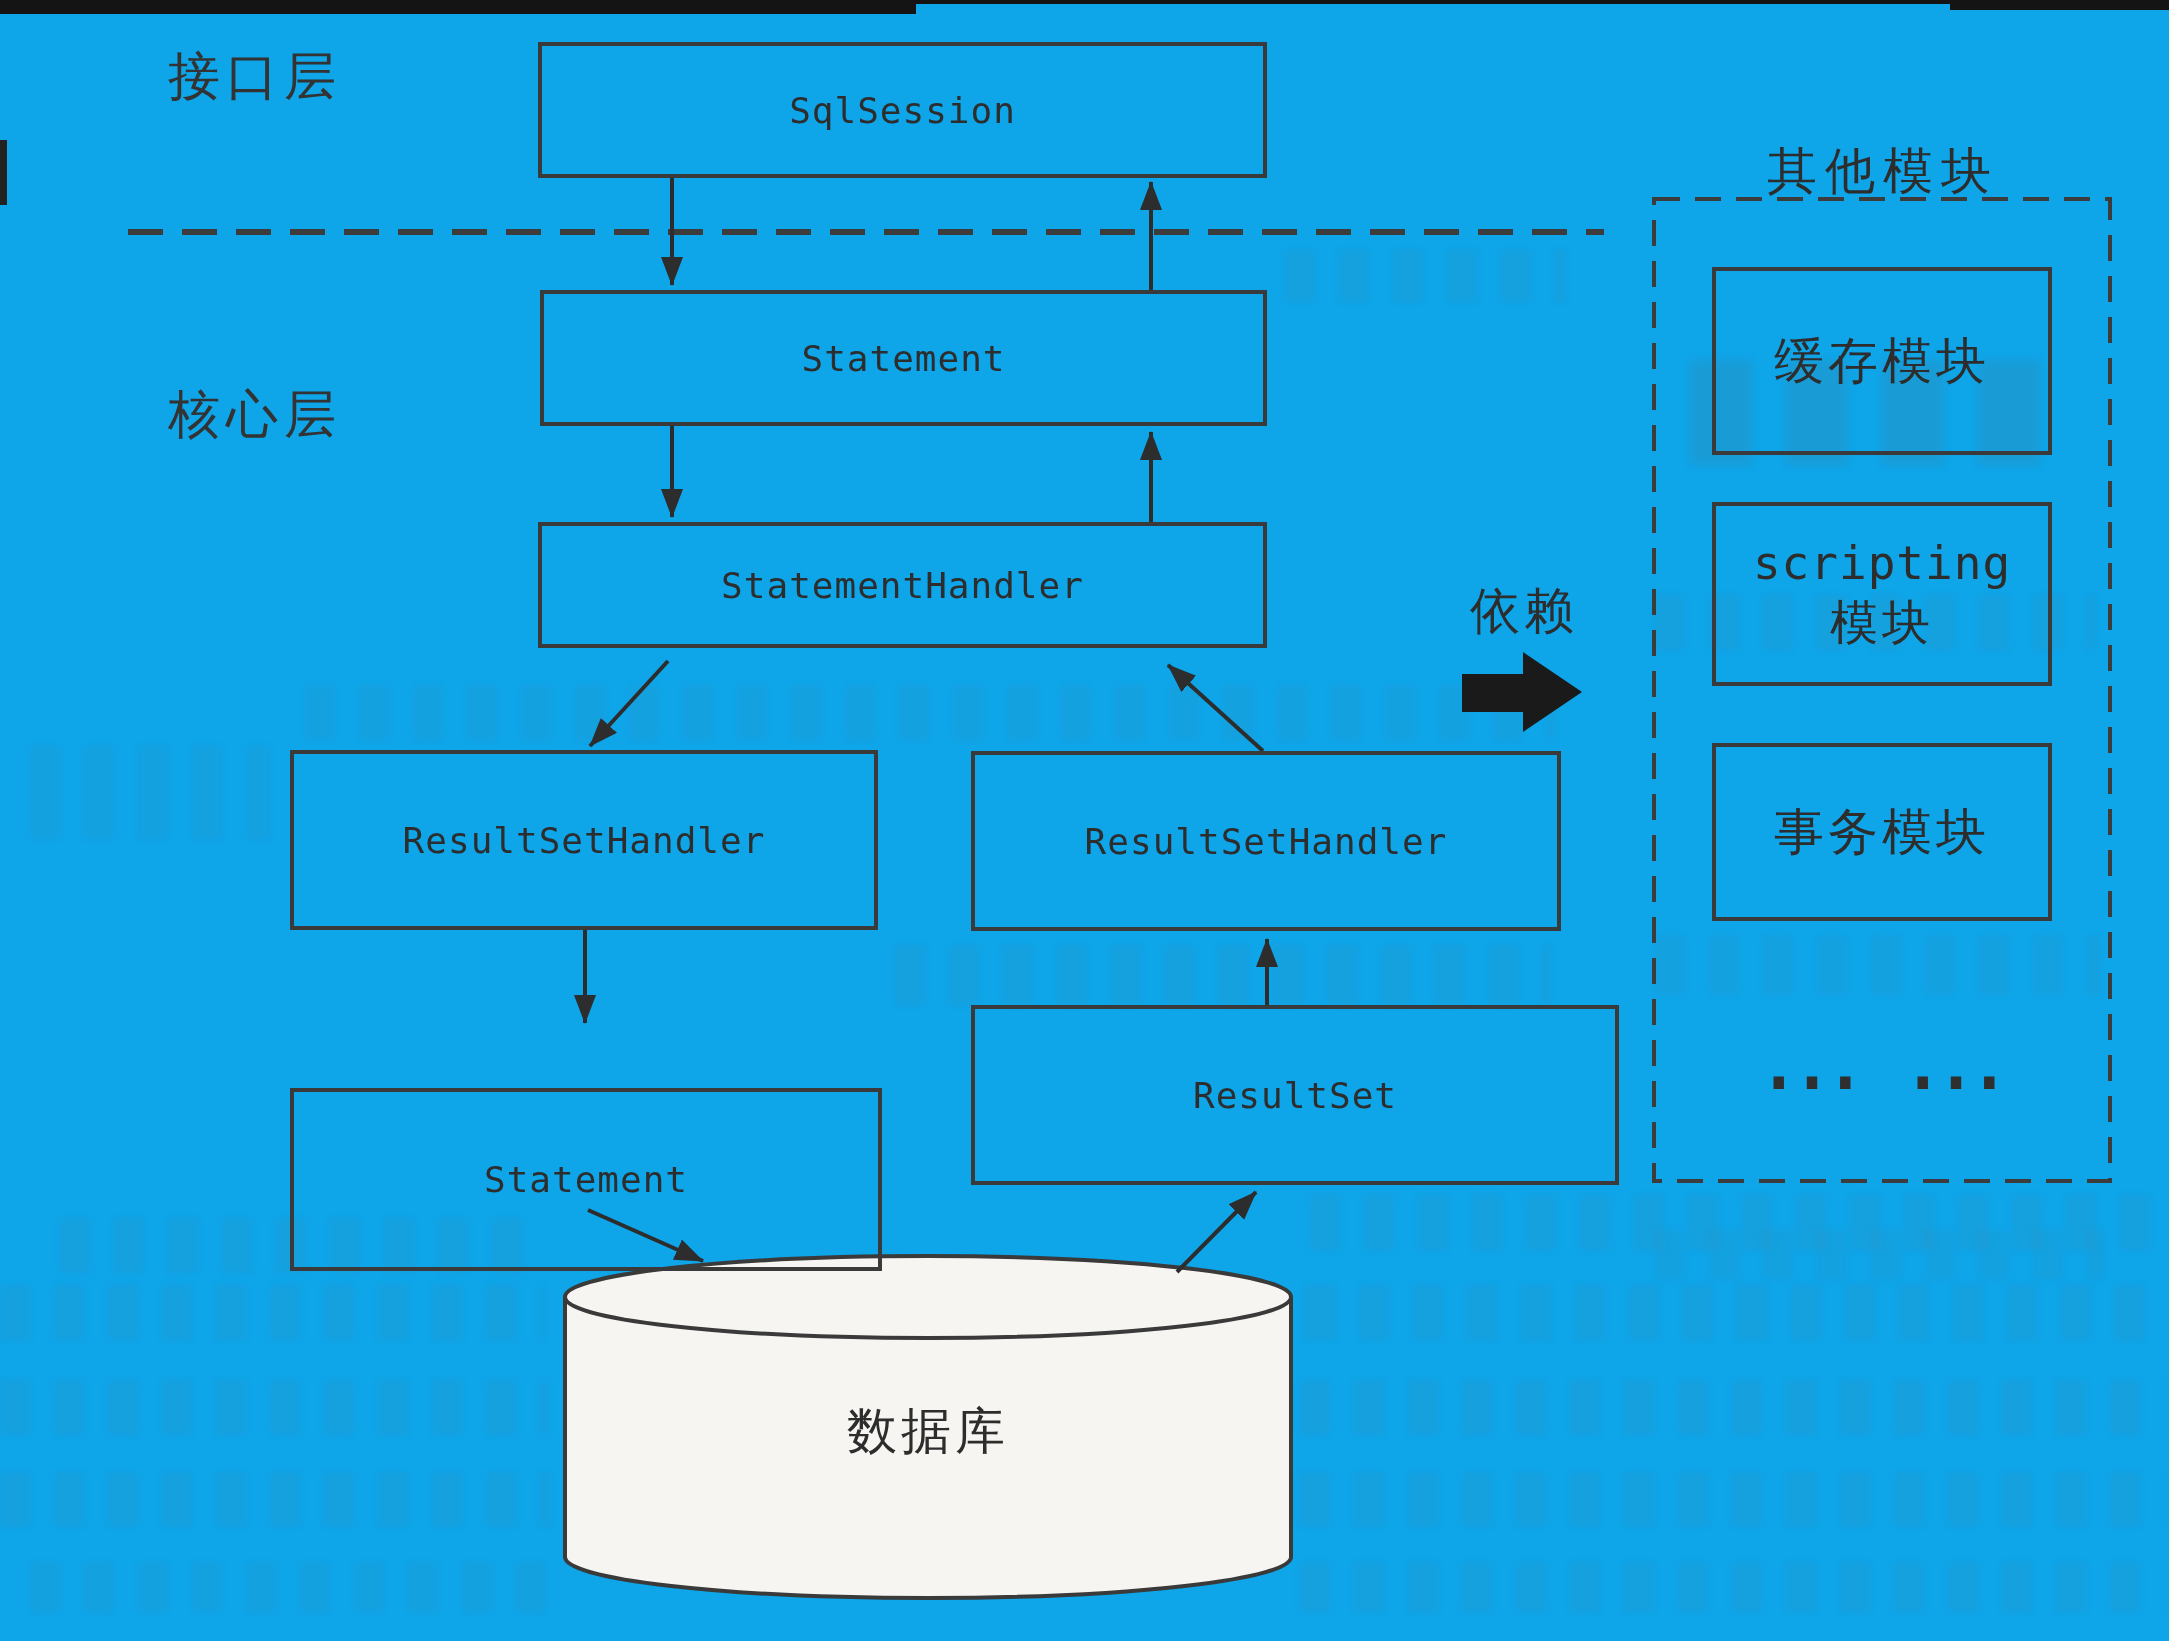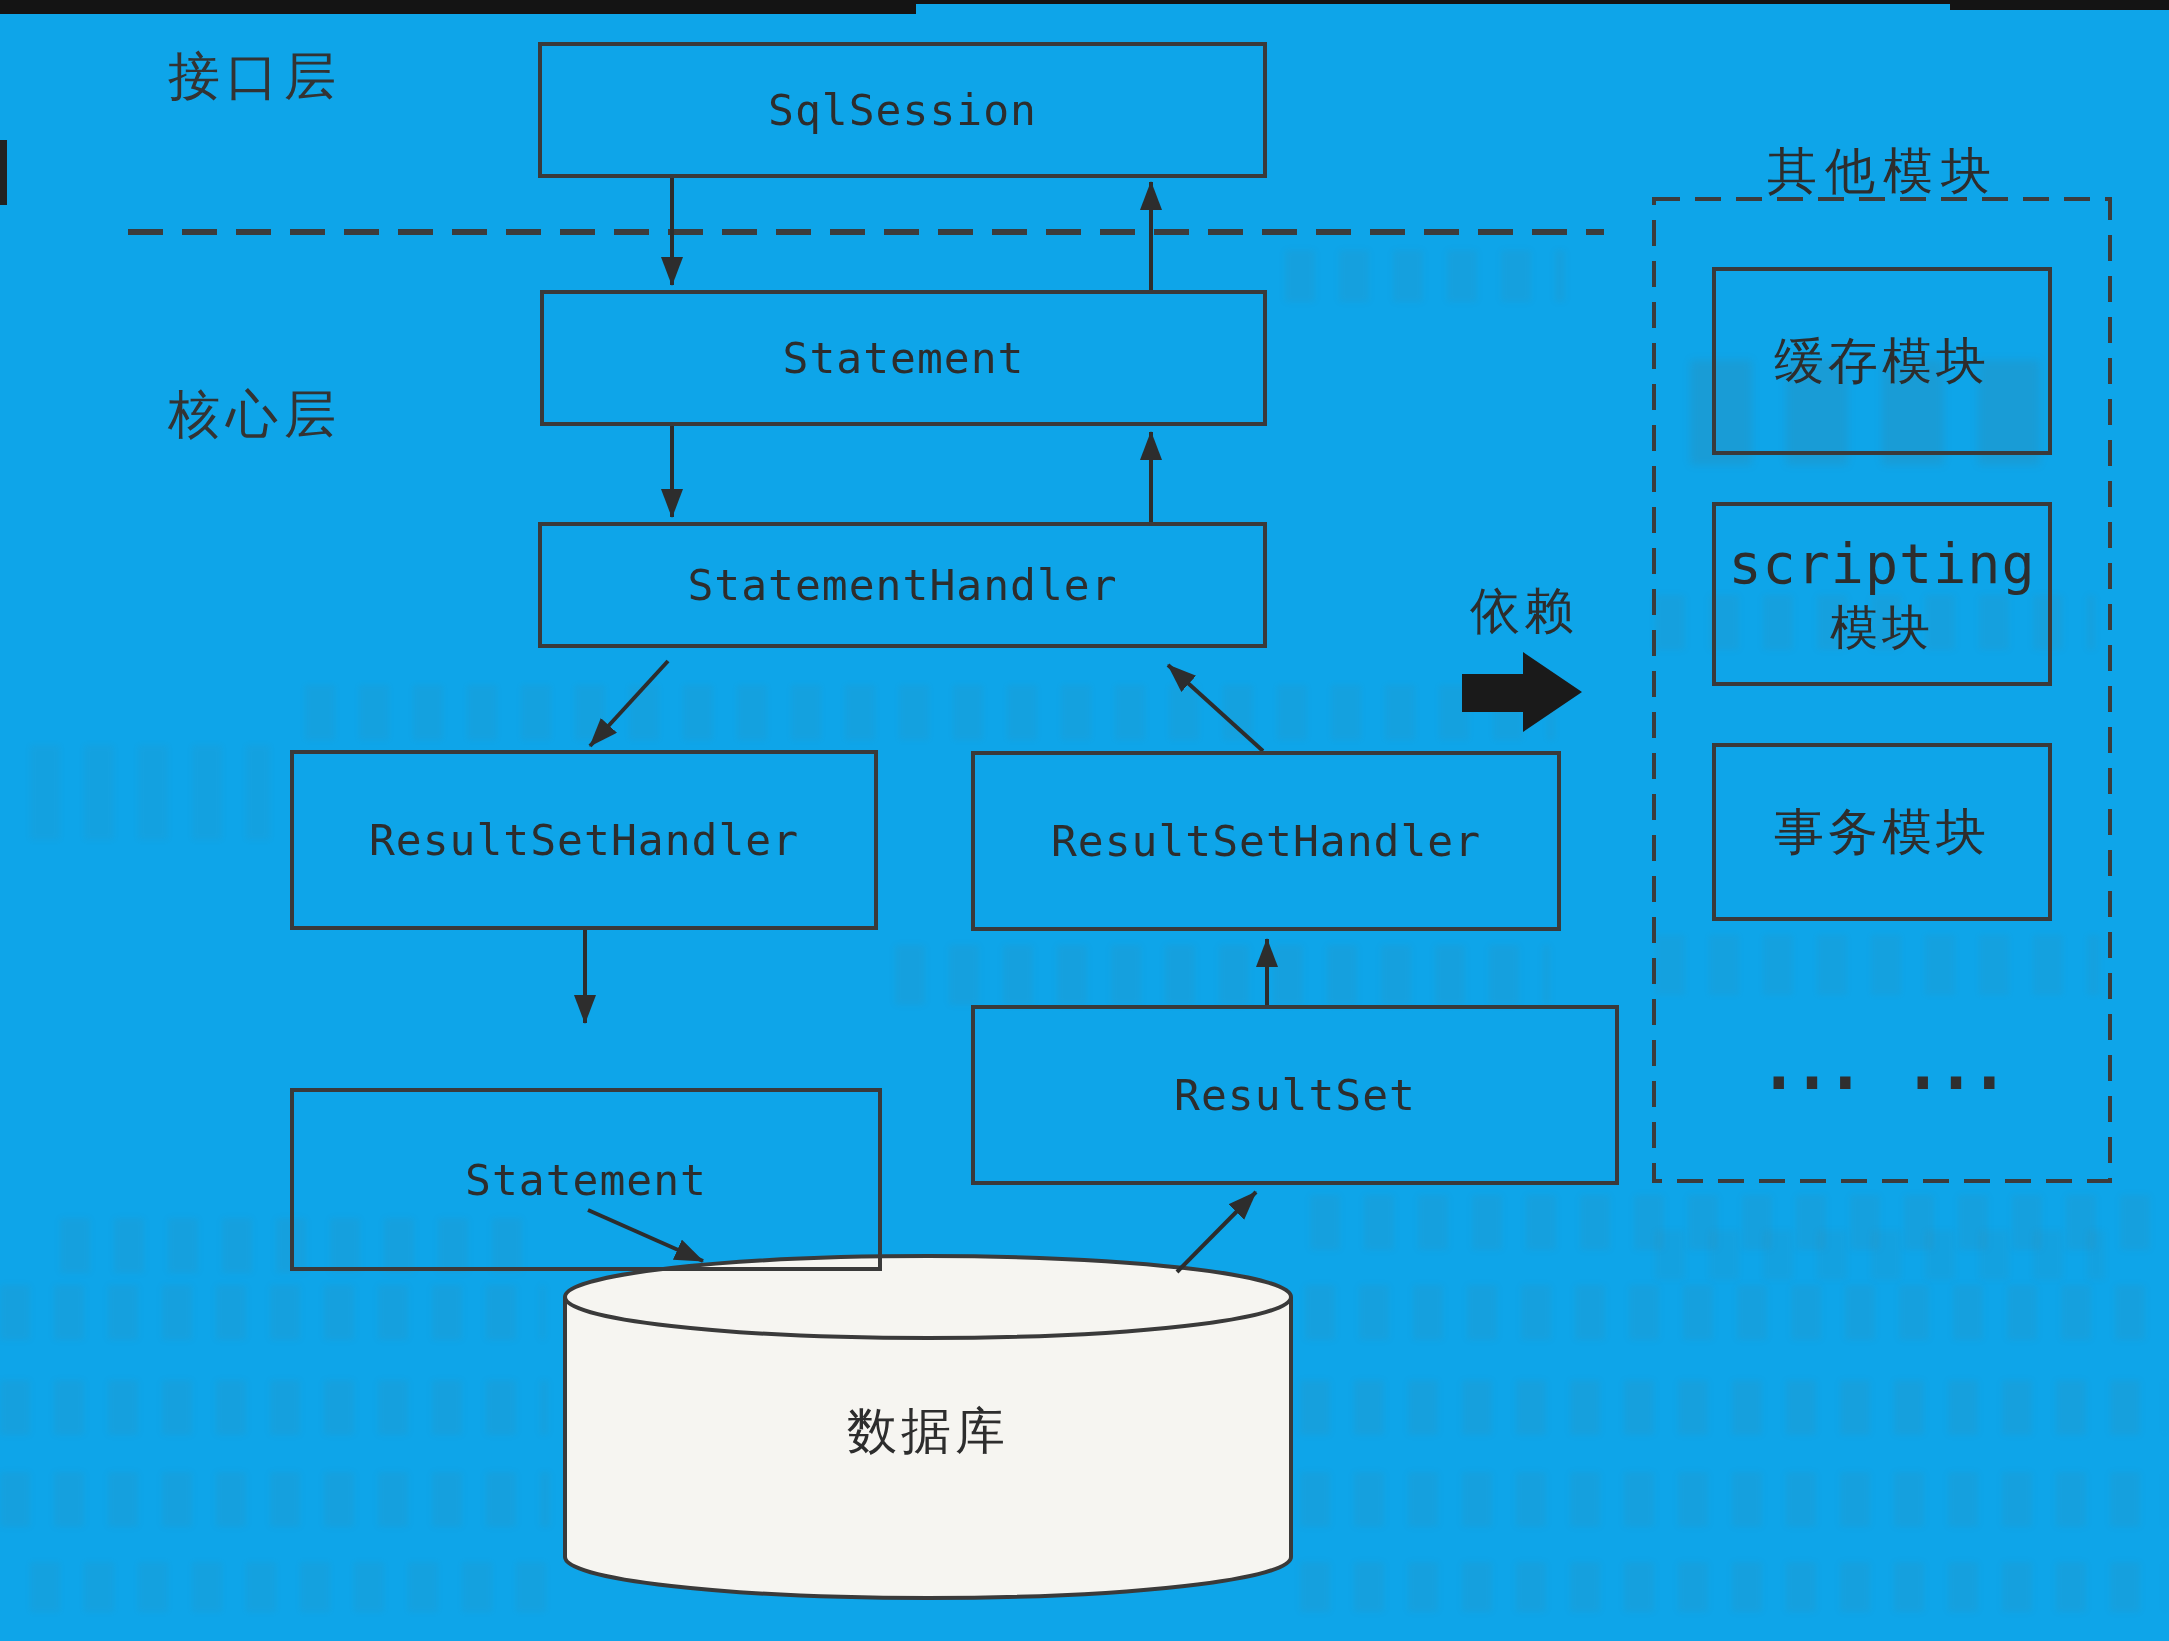--- a/index.html
+++ b/index.html
@@ -21,21 +21,21 @@
     filter:blur(4px);
   }
   
   .node{
     position:absolute;border:4px solid #3a3a3a;background:transparent;
     display:flex;align-items:center;justify-content:center;text-align:center;
     box-sizing:border-box;
   }
   .mono{
     font-family:"DejaVu Sans Mono","Liberation Mono",monospace;
-    font-size:43px;color:#2d2d2d;letter-spacing:1px;white-space:nowrap;
+    font-size:36px;color:#2d2d2d;letter-spacing:1px;white-space:nowrap;
   }
   .cjk{
     font-size:50px;color:#2d2d2d;letter-spacing:4px;white-space:nowrap;
   }
   .layer-label{position:absolute;font-size:52px;color:#333;letter-spacing:6px;}
   .overlay{position:absolute;left:0;top:0;z-index:1;}
   .node,.label-div{z-index:2;}
   .label-div{position:absolute;}
   .two-line{flex-direction:column;line-height:1.25;}
   .dots{
@@ -135,21 +135,21 @@
 
   <div class="label-div cjk" style="left:1424px;top:578px;width:200px;text-align:center;">依赖</div>
 
   <div class="label-div cjk" style="left:1733px;top:138px;width:300px;text-align:center;letter-spacing:8px;">其他模块</div>
 
   <div class="node" style="left:1712px;top:267px;width:340px;height:188px;">
     <span class="cjk">缓存模块</span>
   </div>
 
   <div class="node two-line" style="left:1712px;top:502px;width:340px;height:184px;">
-    <span class="mono" style="font-size:55px;">scripting</span>
+    <span class="mono" style="font-size:46px;">scripting</span>
     <span class="cjk" style="font-size:48px;">模块</span>
   </div>
 
   <div class="node" style="left:1712px;top:743px;width:340px;height:178px;">
     <span class="cjk">事务模块</span>
   </div>
 
   <div class="dots" style="left:1737px;top:1000px;width:300px;text-align:center;line-height:110px;">… …</div>
 
 </div>

